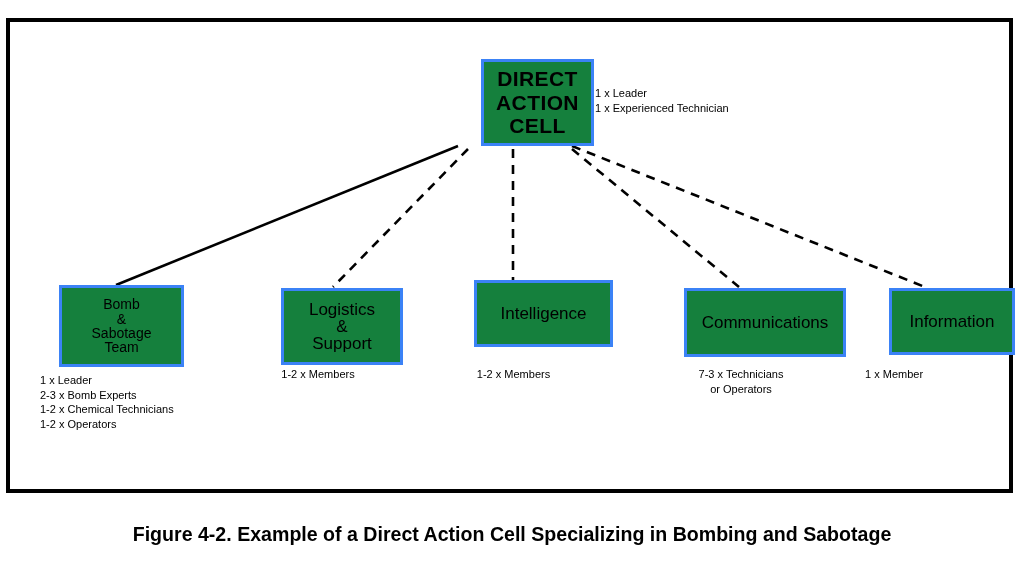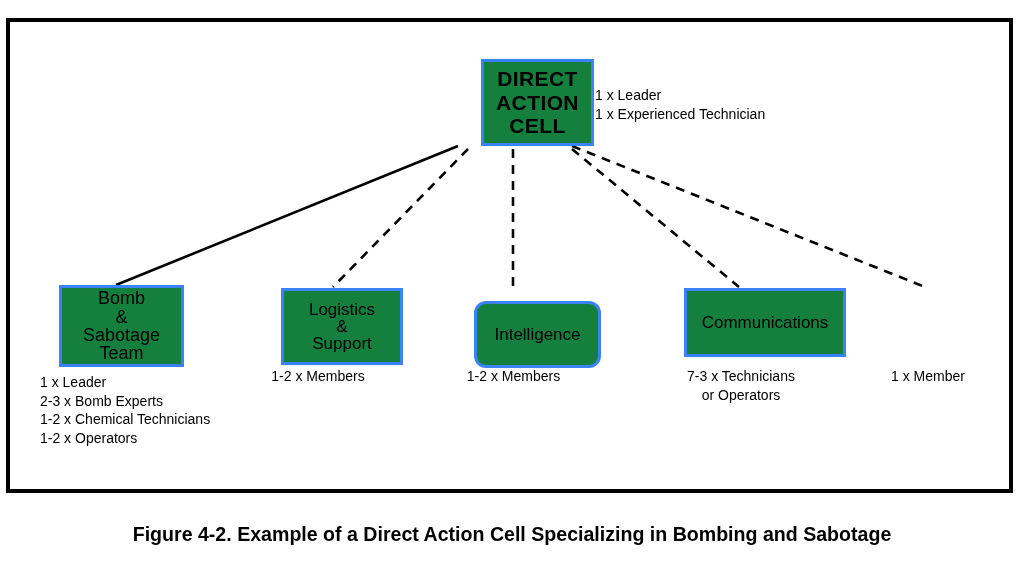--- a/index.html
+++ b/index.html
@@ -63,54 +63,53 @@
     font-size: 21px;
     font-weight: bold;
     letter-spacing: 0.4px;
     line-height: 1.12;
   }
   #node-bomb {
     left: 35px;
     top: 285px;
     width: 125px;
     height: 82px;
-    font-size: 18px;
+    font-size: 14px;
   }
   #node-logistics {
     left: 257px;
     top: 288px;
     width: 122px;
     height: 77px;
     font-size: 17px;
   }
   #node-intelligence {
     left: 450px;
-    top: 301px;
-    width: 127px;
+    top: 280px;
+    width: 139px;
     height: 67px;
     font-size: 17px;
-    border-radius: 12px;
   }
   #node-communications {
     left: 660px;
     top: 288px;
     width: 162px;
     height: 69px;
     font-size: 17px;
   }
   #node-information {
     left: 865px;
     top: 288px;
     width: 126px;
     height: 67px;
     font-size: 17px;
   }
   .annotation {
     position: absolute;
-    font-size: 14px;
+    font-size: 11px;
     color: #000000;
     white-space: pre-line;
     line-height: 1.33;
   }
   #annot-root {
     left: 595px;
     top: 86px;
     text-align: left;
   }
   #annot-bomb {
@@ -133,21 +132,20 @@
   #annot-communications {
     left: 660px;
     top: 367px;
     width: 162px;
     text-align: center;
   }
   #annot-information {
     left: 865px;
     top: 367px;
     width: 126px;
-    text-align: center;
   }
   .caption {
     position: absolute;
     left: 0;
     top: 522px;
     width: 1024px;
     text-align: center;
     font-family: "Liberation Sans", sans-serif;
     font-size: 20.5px;
     font-weight: bold;
@@ -201,17 +199,20 @@
     <span class="node-label">Intelligence</span>
   </div>
   <div class="annotation" id="annot-intelligence">1-2 x Members</div>
 
   <div class="node-box" id="node-communications">
     <span class="node-label">Communications</span>
   </div>
   <div class="annotation" id="annot-communications">7-3 x Technicians
     or Operators</div>
 
+  <div class="node-box" id="node-information">
+    <span class="node-label">Information</span>
+  </div>
   <div class="annotation" id="annot-information">1 x Member</div>
 
   <div class="caption">Figure 4-2. Example of a Direct Action Cell Specializing in Bombing and Sabotage</div>
 
 </div>
 
 </body></html>

